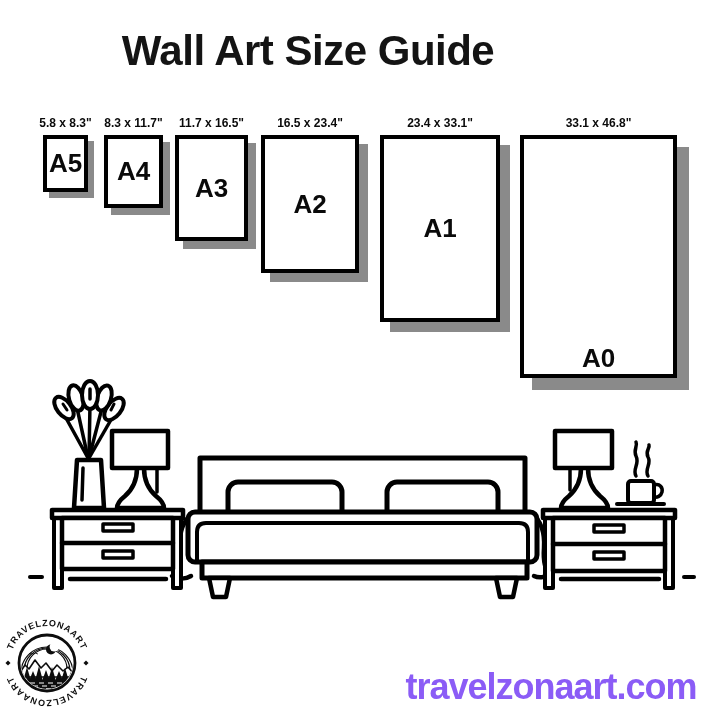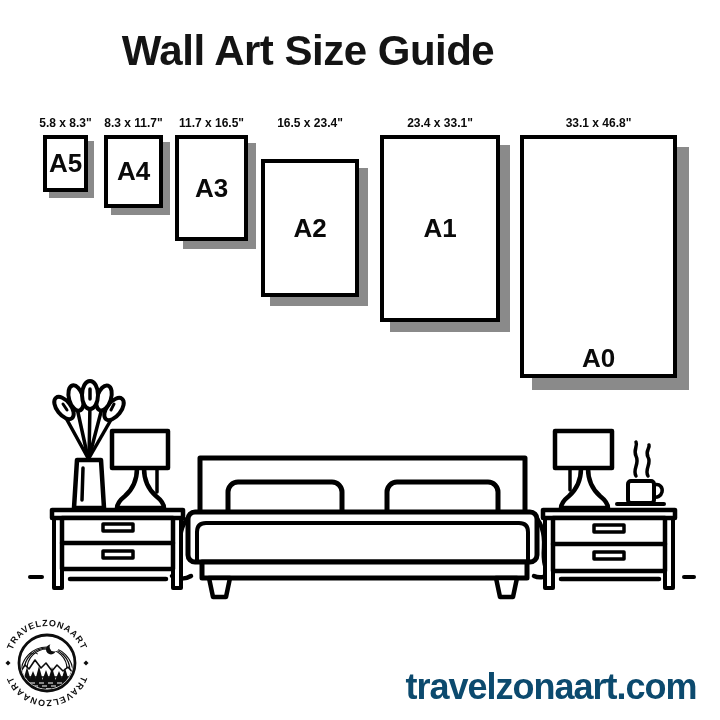--- a/index.html
+++ b/index.html
@@ -24,35 +24,35 @@
     position:absolute;bottom:calc(100% + 5px);left:50%;transform:translateX(-50%);
     white-space:nowrap;font-size:12px;font-weight:bold;color:#0a0a0a;
   }
   .f-a5{left:43px;top:135px;width:45px;height:57px;}
   .f-a5 .frame-box{box-shadow:6px 6px 0 0 var(--shadow);}
   .f-a4{left:104px;top:135px;width:59px;height:73px;}
   .f-a4 .frame-box{box-shadow:7px 7px 0 0 var(--shadow);text-align:right;}
   .f-a3{left:175px;top:135px;width:73px;height:106px;}
   .f-a3 .frame-box{box-shadow:8px 8px 0 0 var(--shadow);}
   .f-a2{left:261px;top:135px;width:98px;height:138px;}
-  .f-a2 .frame-box{box-shadow:9px 9px 0 0 var(--shadow);margin-top:24px;}
+  .f-a2 .frame-box{box-shadow:9px 9px 0 0 var(--shadow);}
   .f-a1{left:380px;top:135px;width:120px;height:187px;}
   .f-a1 .frame-box{box-shadow:10px 10px 0 0 var(--shadow);}
   .f-a0{left:520px;top:135px;width:157px;height:243px;}
   .f-a0 .frame-box{box-shadow:12px 12px 0 0 var(--shadow);align-items:flex-end;}
   
   .scene-svg{position:absolute;left:0;top:0;width:720px;height:720px;}
   
   .logo-svg{position:absolute;left:2px;top:618px;width:90px;height:90px;}
   .logo-arc{font-family:"Liberation Sans",sans-serif;font-size:9px;font-weight:bold;
     letter-spacing:0.8px;fill:#0d0d0d;}
   
   .website{
     position:absolute;left:400px;top:666px;width:302px;text-align:center;
-    font-size:36px;font-weight:bold;letter-spacing:-1px;color:#0c4a6e;white-space:nowrap;
+    font-size:36px;font-weight:bold;letter-spacing:-1px;color:#8b5cf6;white-space:nowrap;
   }
 </style>
 </head>
 <body>
 
 <div id="canvas" style="--shadow:#8a8a8a;">
 
   <div class="title">Wall Art Size Guide</div>
 
   <div class="frame-group f-a5">

